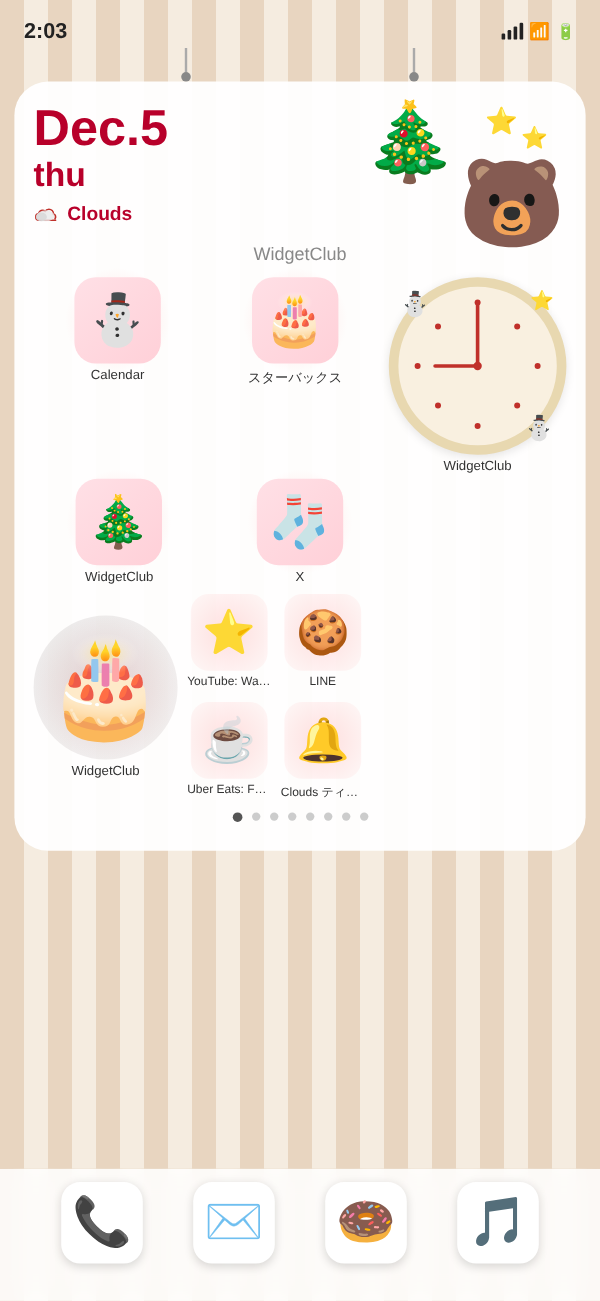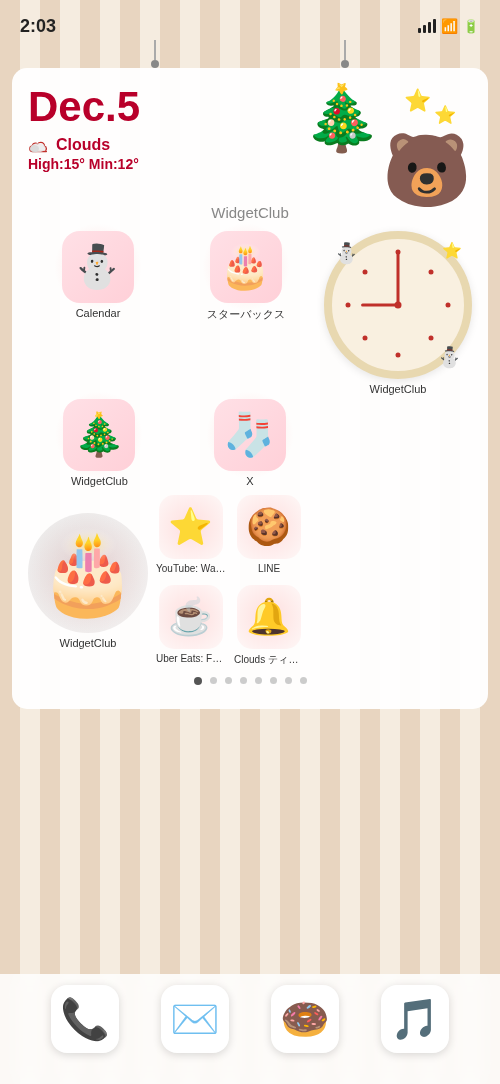--- a/index.html
+++ b/index.html
@@ -72,21 +72,21 @@
       width: 8px;
       height: 8px;
       border-radius: 50%;
       background: #888;
     }
 
     
     .main-card {
       margin: 0 12px;
       background: rgba(255,255,255,0.95);
-      border-radius: 15px;
+      border-radius: 28px;
       padding: 18px 16px 18px;
       position: relative;
       z-index: 4;
     }
 
     
     .date-widget {
       display: flex;
       justify-content: space-between;
       align-items: flex-start;
@@ -102,21 +102,21 @@
       line-height: 1;
     }
     .date-day {
       font-size: 28px;
       font-weight: 700;
       color: #b8002a;
       margin-top: 2px;
     }
     .weather-row {
       display: flex;
-      align-items: flex-end;
+      align-items: flex-start;
       gap: 6px;
       margin-top: 8px;
     }
     .cloud-icon-svg {
       width: 22px;
       height: 16px;
     }
     .weather-text {
       font-size: 16px;
       font-weight: 700;
@@ -472,29 +472,29 @@
     <div class="string-line"></div>
     <div class="string-dot"></div>
   </div>
 </div>
 
 <div class="main-card">
 
   <div class="date-widget">
     <div class="date-left">
       <div class="date-big">Dec.5</div>
+      <div class="date-day">thu</div>
       <div class="weather-row">
         <svg class="cloud-icon-svg" viewBox="0 0 24 16" fill="none">
           <path d="M20 14H5C3.34 14 2 12.66 2 11c0-1.54 1.12-2.82 2.6-3.07C5.08 6.28 6.43 5 8.1 5c.9 0 1.72.35 2.33.92C11.13 4.76 12.42 4 13.9 4c2.43 0 4.1 1.97 4.1 4.1 0 .07 0 .13-.01.2C19.14 8.58 20 9.69 20 11c0 .56-.18 1.08-.48 1.5" stroke="#c0302a" stroke-width="1.5" stroke-linecap="round"></path>
           <ellipse cx="11" cy="10" rx="8" ry="5" fill="#e8e8e8" opacity="0.8"></ellipse>
           <ellipse cx="7" cy="11" rx="5" ry="4" fill="#d8d8d8" opacity="0.9"></ellipse>
         </svg>
         <span class="weather-text">Clouds</span>
       </div>
-      <div class="weather-temp">High:15°  Min:12°</div>
     </div>
 
     <div class="xmas-deco">
       <span class="xmas-tree">🎄</span>
       <span class="xmas-star1">⭐</span>
       <span class="xmas-star2">⭐</span>
       <span class="xmas-bear">🐻</span>
     </div>
   </div>
 

